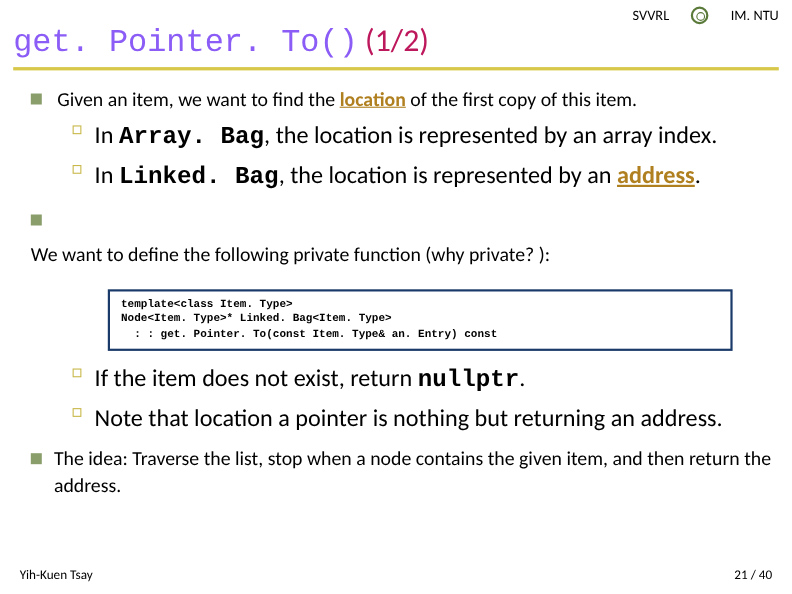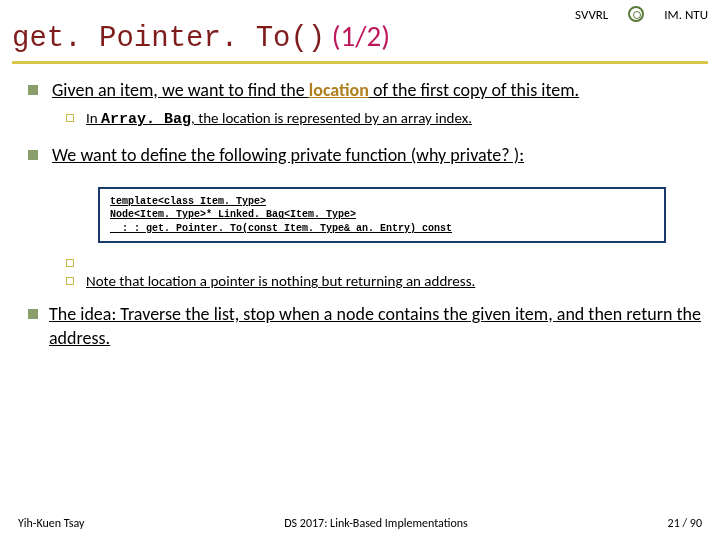--- a/index.html
+++ b/index.html
@@ -39,53 +39,52 @@
   }
   .title-bar {
     position: absolute;
     top: 18px;
     left: 12px;
     right: 12px;
   }
   .title {
     font-size: 29px;
   }
-  .title .code { font-family: "Courier New", monospace; color: #7f1d1d; }
+  .title .code { font-family: "Courier New", monospace; color: #8b5cf6; }
   .title .page { color: #be185d; font-family: Calibri, Arial, sans-serif;}
   .title-underline {
     height: 3px;
     background: #d7c84a;
     margin-top: 6px;
   }
   .content {
     position: absolute;
     top: 72px;
     left: 28px;
     right: 18px;
     font-size: 18px;
     line-height: 1.35;
-    text-decoration: underline;
   }
   .b1 {
     display: flex;
     gap: 14px;
     margin-bottom: 6px;
     margin-top: 6px;
   }
   .b1-marker {
     width: 10px; height: 10px;
     background: #8a9e6b;
     margin-top: 7px;
     flex: 0 0 auto;
   }
   .b2 {
     display: flex;
     gap: 12px;
     margin-left: 38px;
-    font-size: 15px;
+    font-size: 22px;
     margin-top: 4px;
   }
   .b2-marker {
     width: 8px; height: 8px;
     border: 1.5px solid #c9b84a;
     margin-top: 6px;
     flex: 0 0 auto;
   }
   .loc { color: #b08020; font-weight: bold; text-decoration: underline; }
   .addr { color: #b08020; font-weight: bold; text-decoration: underline; }
@@ -139,43 +138,51 @@
     </div>
   </div>
 
   <div class="b2">
     <div class="b2-marker"></div>
     <div>
       <span>In </span><span class="mono">Array. Bag</span><span>, the location is represented by an array index.</span>
     </div>
   </div>
 
+  <div class="b2">
+    <div class="b2-marker"></div>
+    <div>
+      <span>In </span><span class="mono">Linked. Bag</span><span>, the location is represented by an </span><span class="addr">address</span><span>.</span>
+    </div>
+  </div>
 
-  <div class="b1" style="margin-top:12px;">
+  <div class="b1" style="margin-top:12px;flex-direction:column;">
     <div class="b1-marker"></div>
     <div>We want to define the following private function (why private? ):</div>
   </div>
 
   <div class="codebox">template&lt;class Item. Type&gt;
 Node&lt;Item. Type&gt;* Linked. Bag&lt;Item. Type&gt;
   : : get. Pointer. To(const Item. Type&amp; an. Entry) const</div>
 
   <div class="b2">
     <div class="b2-marker"></div>
+    <div>
+      <span>If the item does not exist, return </span><span class="mono">nullptr</span><span>.</span>
+    </div>
   </div>
 
   <div class="b2">
     <div class="b2-marker"></div>
     <div>Note that location a pointer is nothing but returning an address.</div>
   </div>
 
   <div class="b1" style="margin-top:10px;gap:11px;">
     <div class="b1-marker"></div>
     <div>The idea: Traverse the list, stop when a node contains the given item, and then return the address.</div>
   </div>
 
 </div>
 
 <div class="footer">
   <span>Yih-Kuen Tsay</span>
-  <span>DS 2017: Link-Based Implementations</span>
-  <span>21 / 90</span>
+  <span>21 / 40</span>
 </div>
 
 </body></html>

